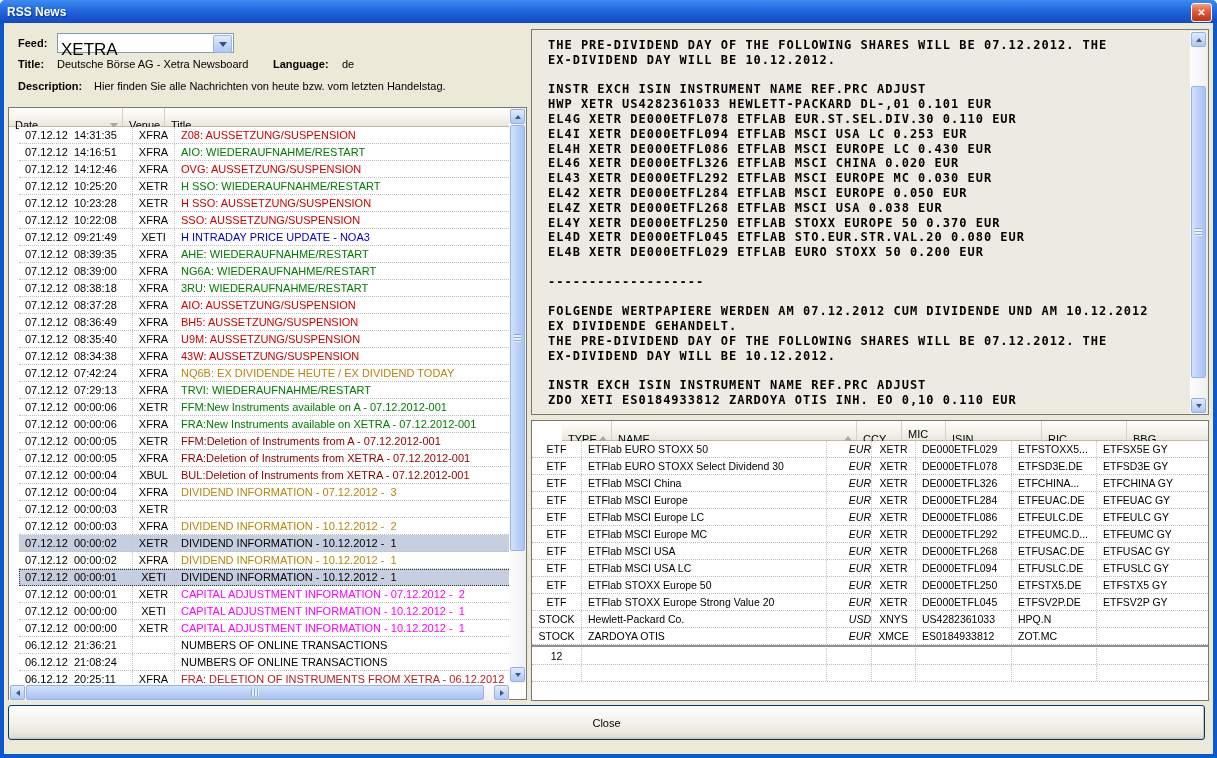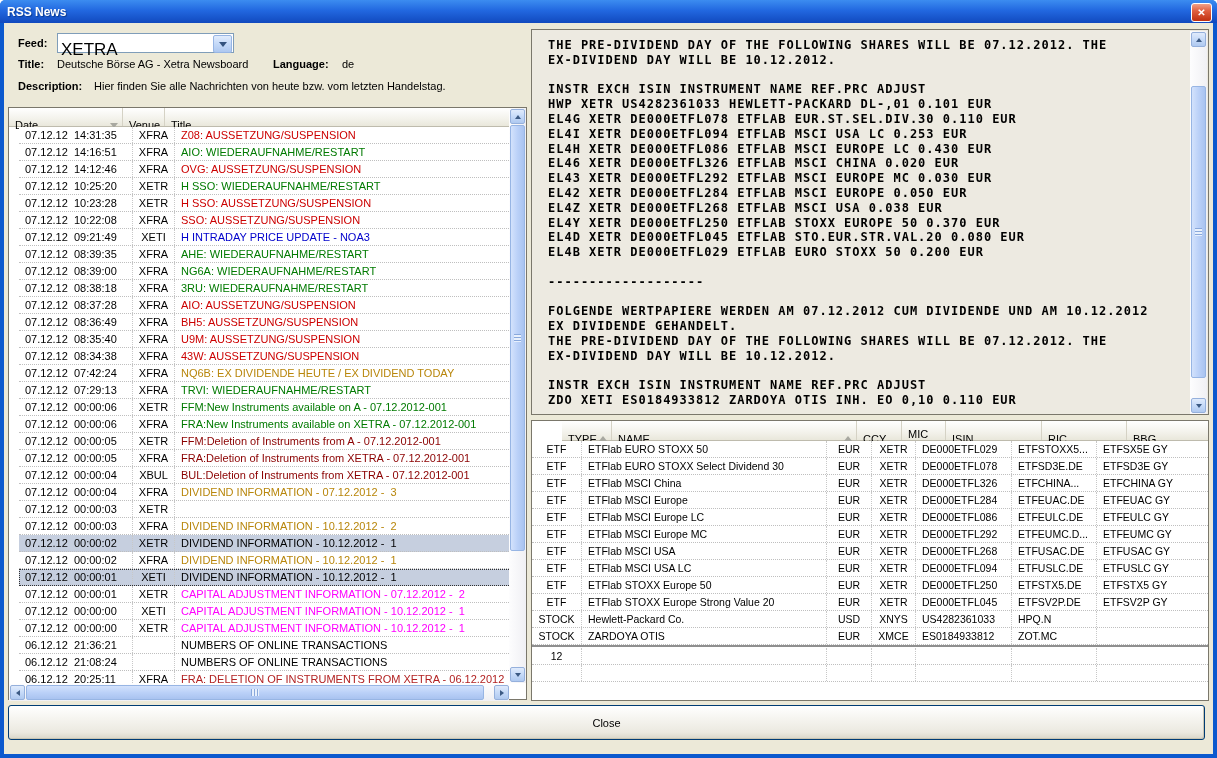--- a/index.html
+++ b/index.html
@@ -72,21 +72,21 @@
   #msg-text{position:absolute;left:16px;top:8px;right:22px;bottom:2px;margin:0;overflow:hidden;
     font-family:"DejaVu Sans Mono",monospace;font-size:12px;font-weight:bold;letter-spacing:1px;line-height:14.8px;color:#000;white-space:pre;}
 
   
   #instr-header{position:absolute;left:0;top:0;right:0;height:20px;margin-left:30px;}
   #instr-body{position:absolute;left:0;top:20px;right:0;bottom:0;background:#fff;overflow:hidden;}
   .irow{display:flex;height:17px;box-sizing:border-box;border-bottom:1px dotted #BFBFBF;}
   .icell{font-size:10.5px;line-height:16px;white-space:pre;overflow:hidden;box-sizing:border-box;border-right:1px dotted #C8C8C8;}
   .ic-type{width:50px;text-align:center;}
   .ic-name{width:245px;padding-left:6px;}
-  .ic-ccy{width:45px;text-align:center;}
+  .ic-ccy{width:45px;text-align:right;font-style:italic;}
   .ic-mic{width:44px;text-align:center;}
   .ic-isin{width:96px;padding-left:6px;}
   .ic-ric{width:85px;padding-left:6px;}
   .ic-bbg{flex:1;padding-left:6px;border-right:none;}
   .h-type{width:50px;} .h-name{width:245px;} .h-ccy{width:45px;} .h-mic{width:44px;align-items:flex-end;}
   .h-isin{width:96px;} .h-ric{width:85px;} .h-bbg{flex:1;border-right:none;}
   .sum-sep{height:2px;background:#8F8F8F;border-bottom:1px solid #fff;}
 
   
   .xp-btn{position:absolute;left:4px;top:682px;width:1197px;height:35px;border:1px solid #003C74;border-radius:3px;

